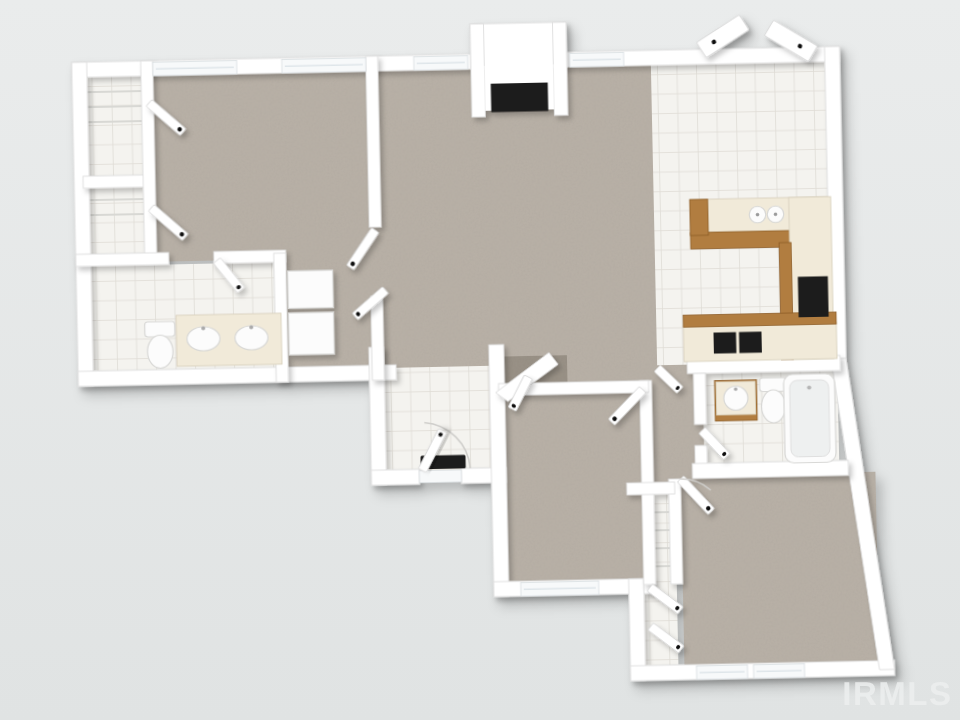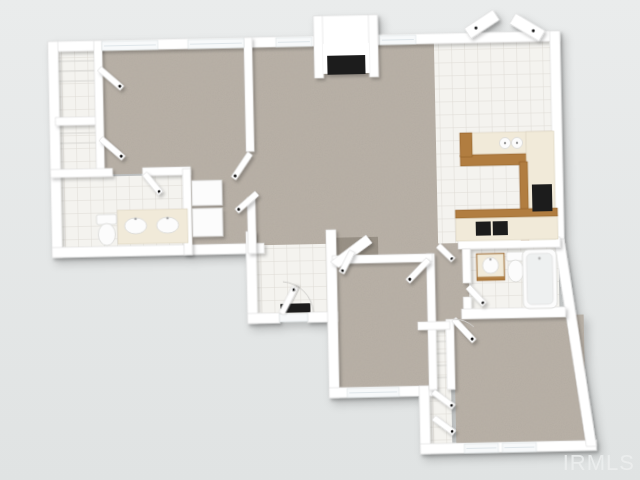--- a/index.html
+++ b/index.html
@@ -19,21 +19,21 @@
   .counter{fill:var(--counter,#f1ead9);stroke:#d9d2bf;stroke-width:.6;}
   .wood{fill:var(--wood,#b17d3f);stroke:var(--woodark,#8a5a26);stroke-width:.5;}
   .appliance{fill:var(--appliance,#1a1a1a);}
   .fixture{fill:var(--fixture,#fcfcfc);stroke:#d8d8d6;stroke-width:.8;}
   .sill{fill:#f7f9fa;stroke:#d7dde0;stroke-width:.5;}
   .glass{stroke:#dfe6ea;stroke-width:1;}
   .shelfline{stroke:#d8d8d4;stroke-width:1.2;}
   .arc{fill:none;stroke:#cfcecb;stroke-width:1;}
   .watermark{
     position:absolute;right:5px;bottom:4px;
-    font-size:22px;font-weight:normal;letter-spacing:1px;
+    font-size:22px;font-weight:bold;letter-spacing:1px;
     color:var(--watermark,#edefef);opacity:.85;
     user-select:none;
   }
 </style>
 </head>
 <body style="--bg1: #eaecec; --bg2: #e0e3e3; --wall: #ffffff; --wallshade: #dedede; --carpet: #b9b1a7; --carpetdark: #958d82; --tile: #f4f3ef; --tileline: #dfdcd5; --wood: #b17d3f; --woodark: #8a5a26; --counter: #f1ead9; --appliance: #1a1a1a; --fixture: #fcfcfc; --watermark: #edefef;">
 
 <div class="stage">
 <svg width="640" height="480" viewBox="0 0 640 480">
   <defs>

